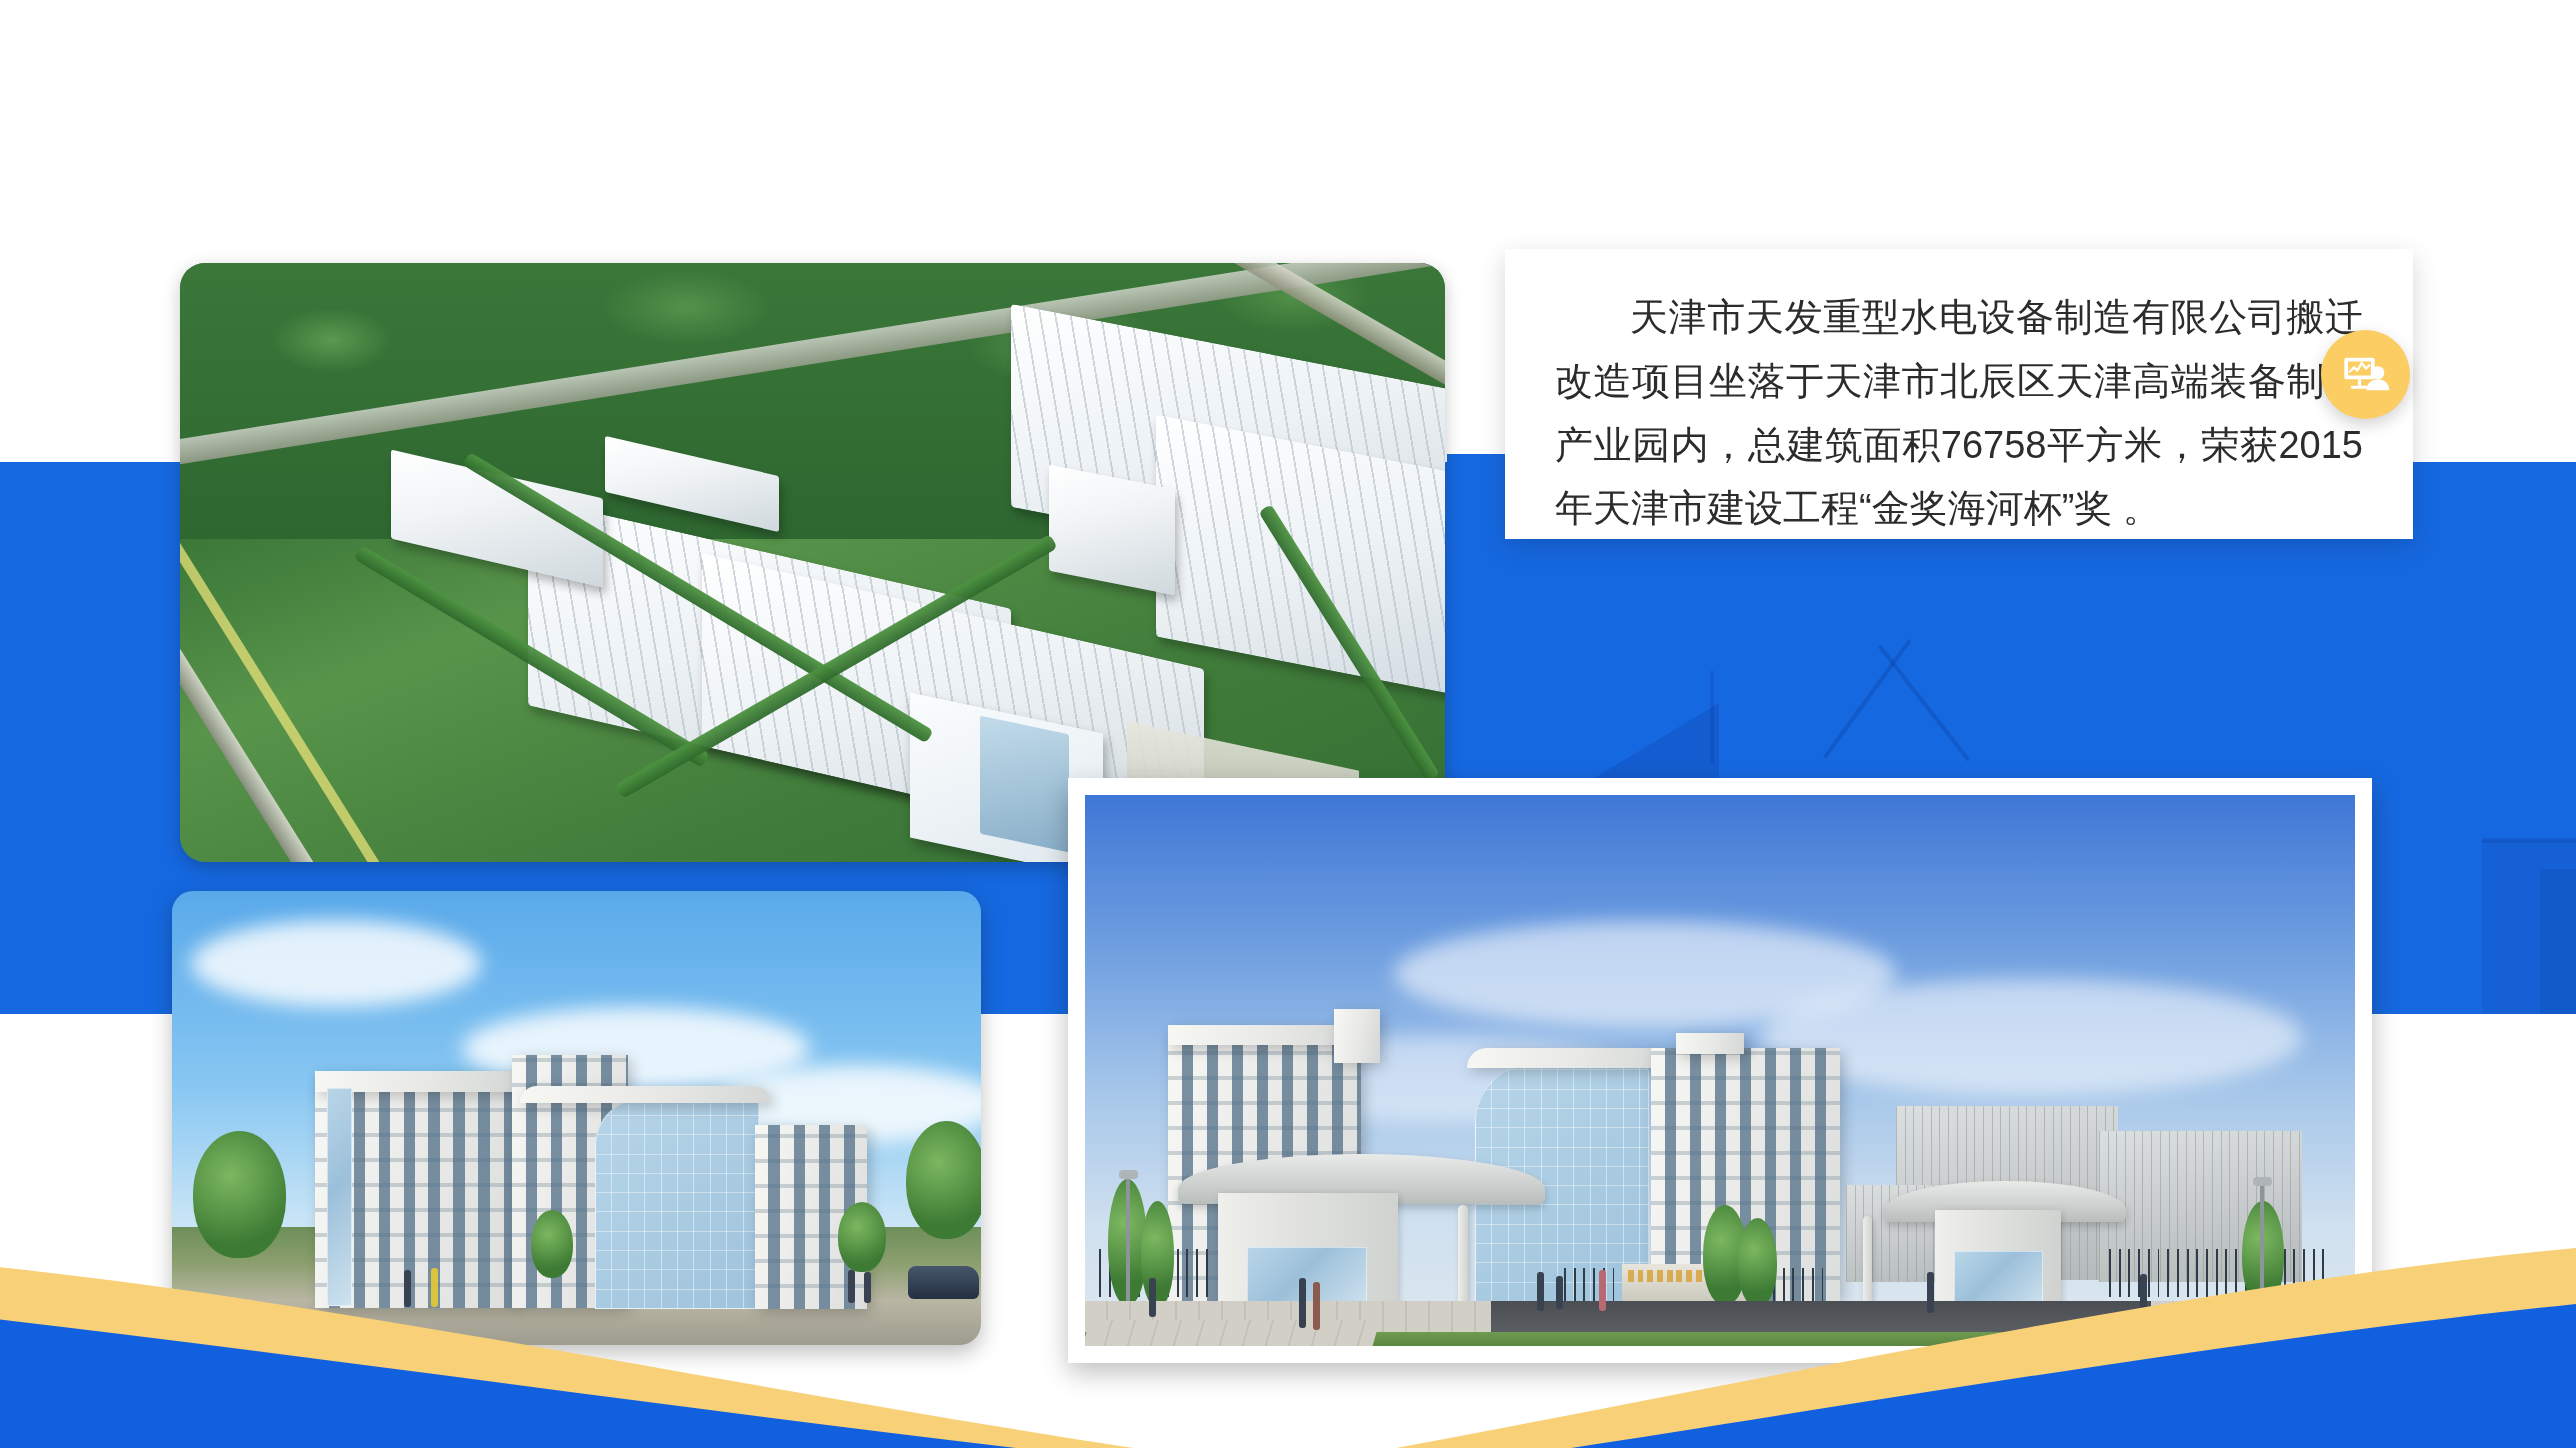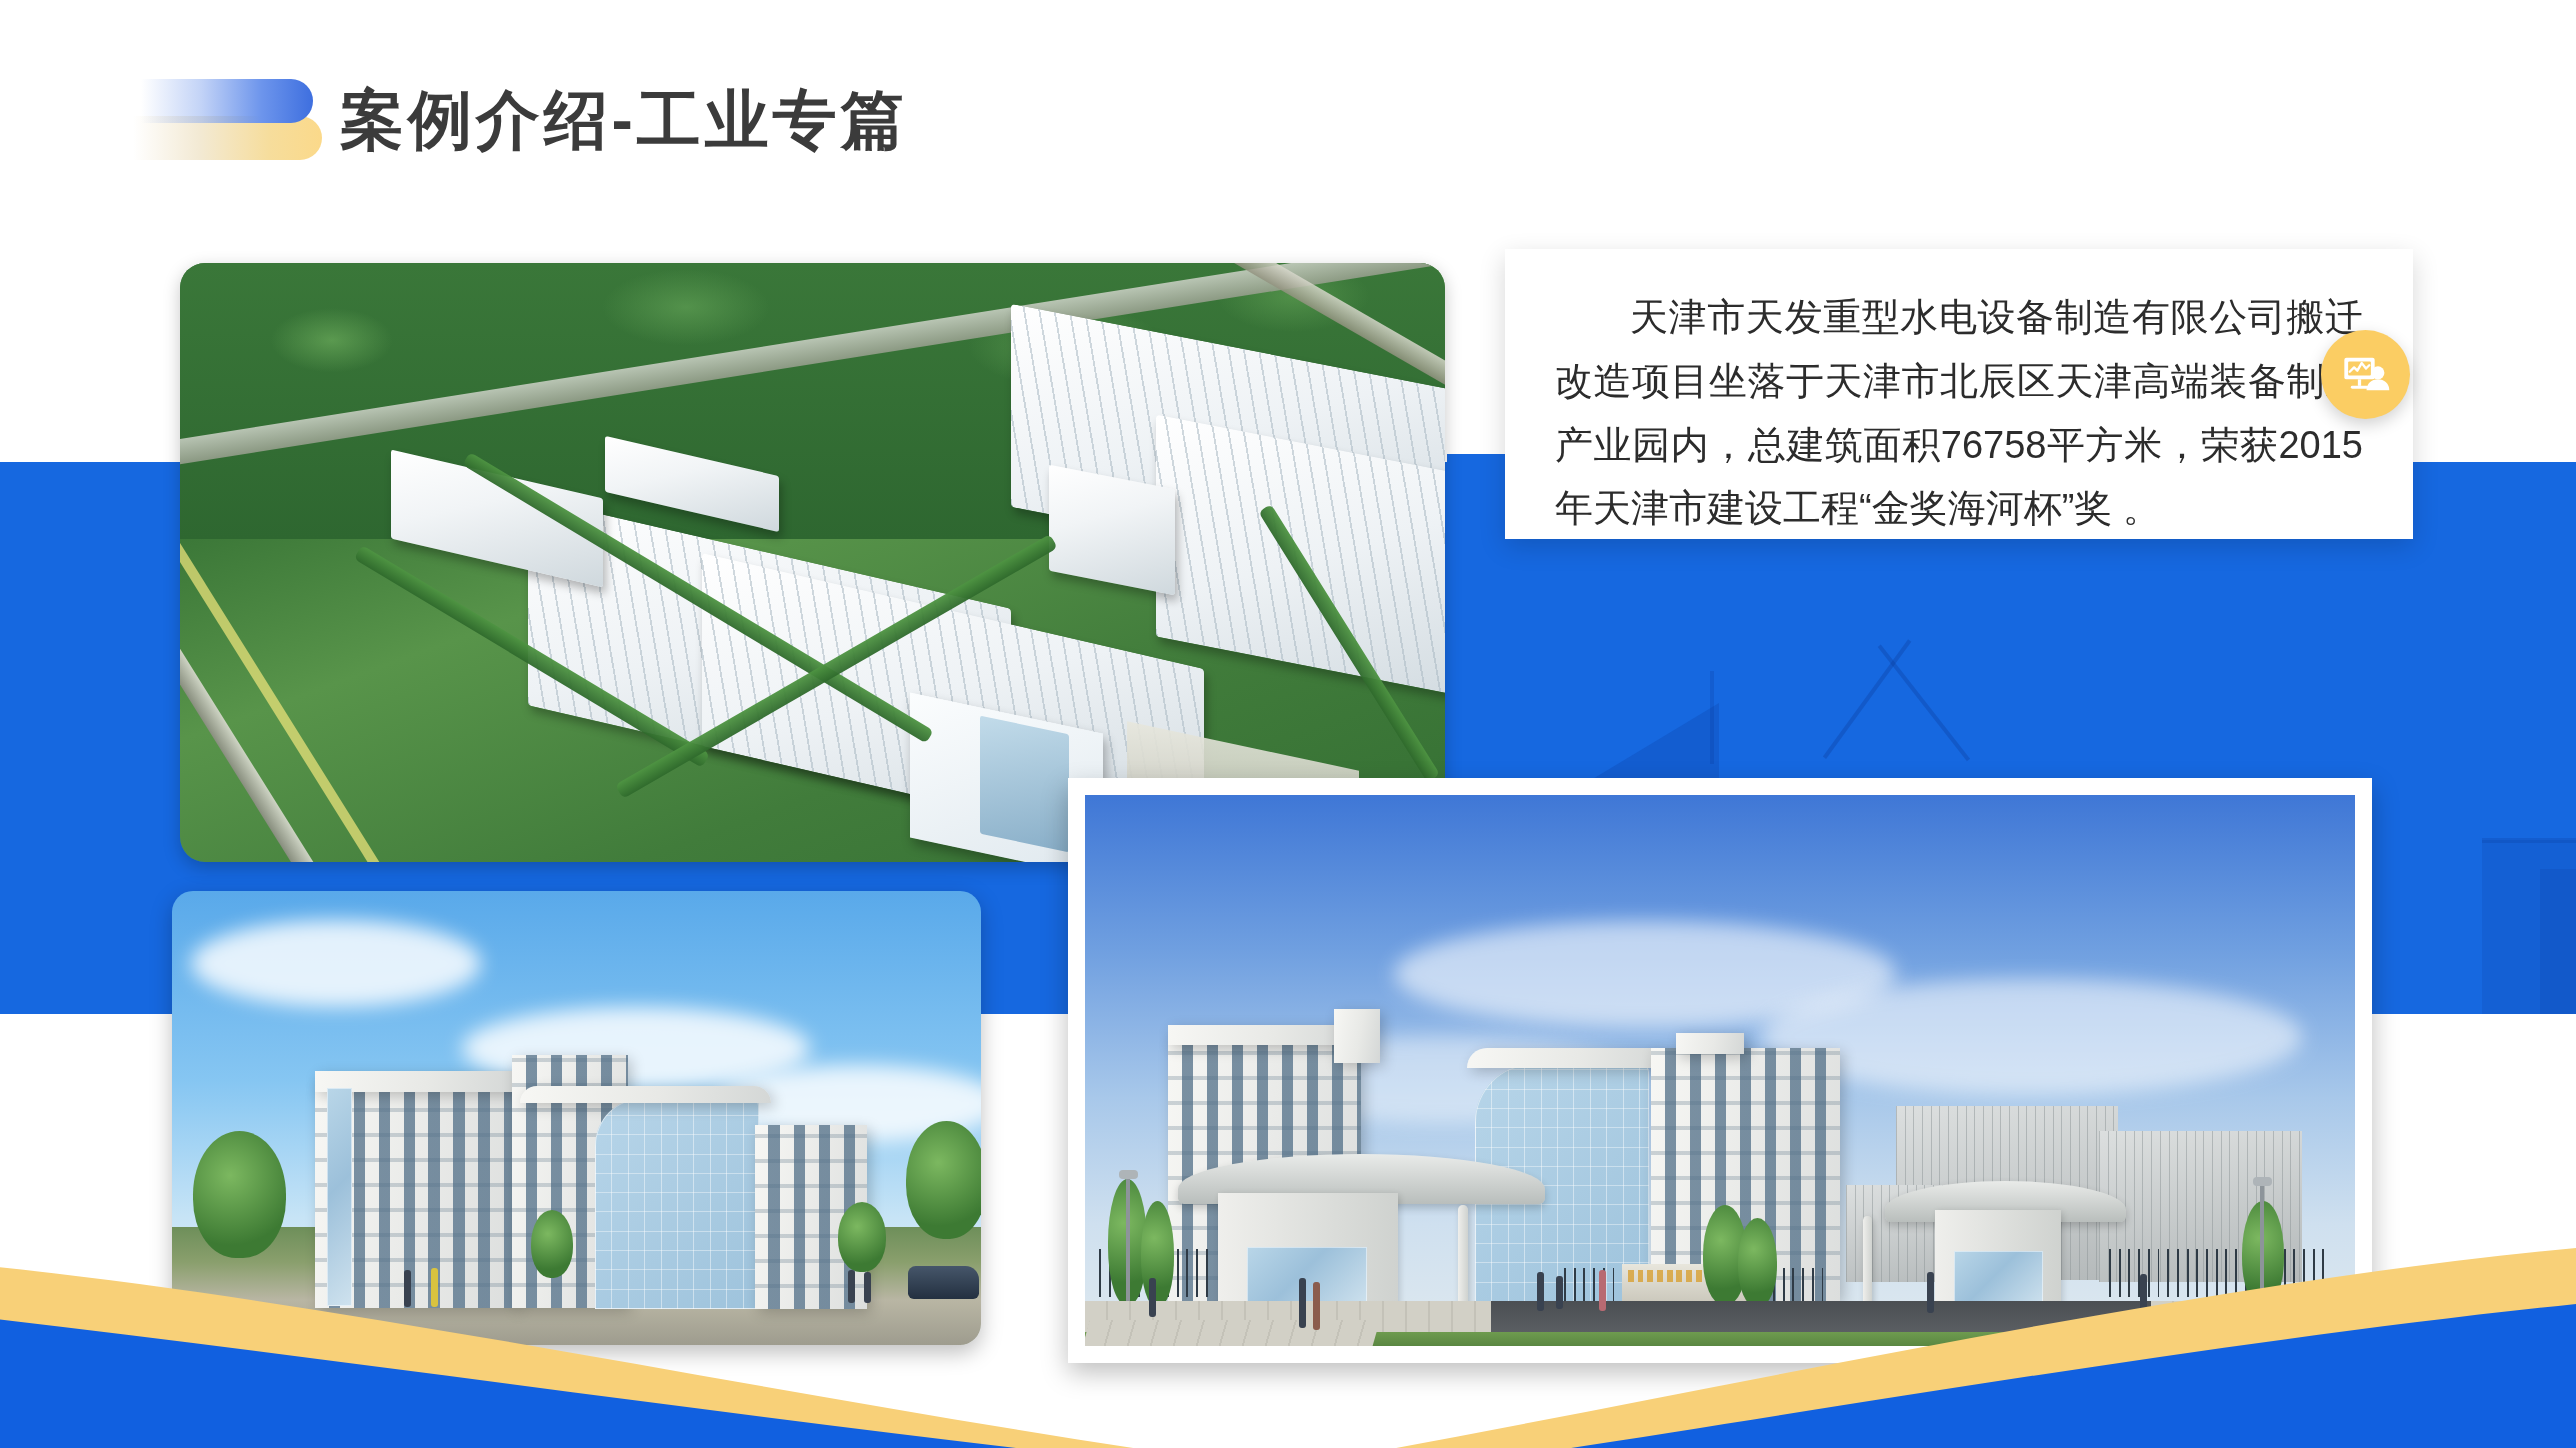--- a/index.html
+++ b/index.html
@@ -136,27 +136,20 @@
 
     <div class="sil-tri" style="left:1478px; top:249px;"></div>
     <div class="sil" style="left:1710px; top:217px; width:3.9px; height:93px;"></div>
     <div class="crane" style="left:1826px; top:301px; width:145px; height:3.9px; transform:rotate(-54deg);"></div>
     <div class="crane" style="left:1970px; top:301px; width:145px; height:3.9px; transform:rotate(-128deg);"></div>
     <div class="sil2" style="left:2482px; top:386px; width:126px; height:174px;"></div>
     <div class="sil2" style="left:2540px; top:415px; width:39px; height:145px;"></div>
     <div class="sil" style="left:2482px; top:384px; width:126px; height:4.8px;"></div>
   </div>
 
-  <div class="header">
-    <div class="deco">
-      <div class="deco-bar deco-yellow"></div>
-      <div class="deco-bar deco-blue"></div>
-    </div>
-    <div class="page-title">案例介绍-工业专篇</div>
-  </div>
 
   <div class="aerial">
     <div class="sky"></div>
     <div class="forest-top"></div>
     <div class="hiway"></div>
     <div class="road-right"></div>
     <div class="road-edge"></div>
     <div class="road-left"></div>
 
     <div class="shed ribs" style="left:831px; top:85px;  width:454px; height:203px; transform:skewY(11deg); border-radius:3.9px;"></div>

